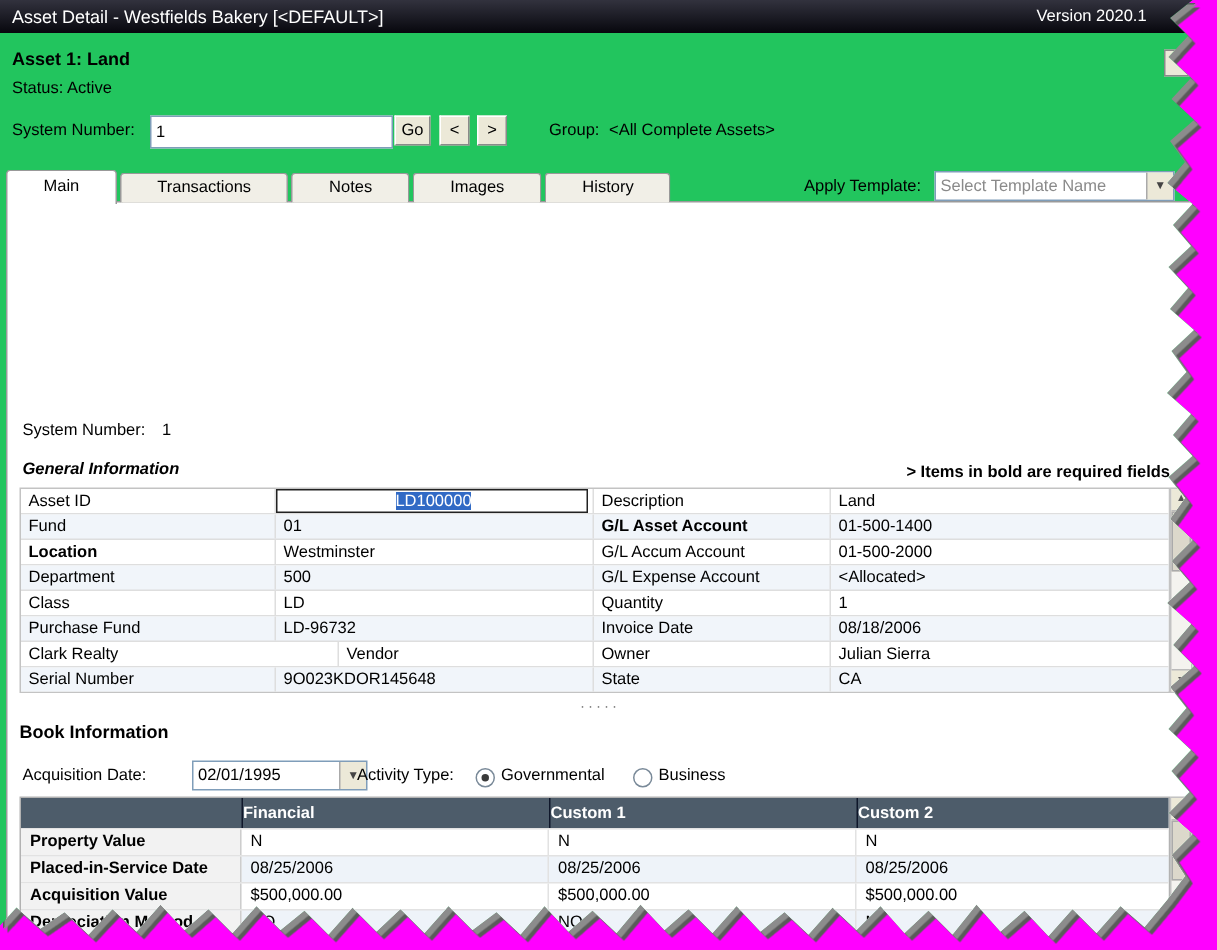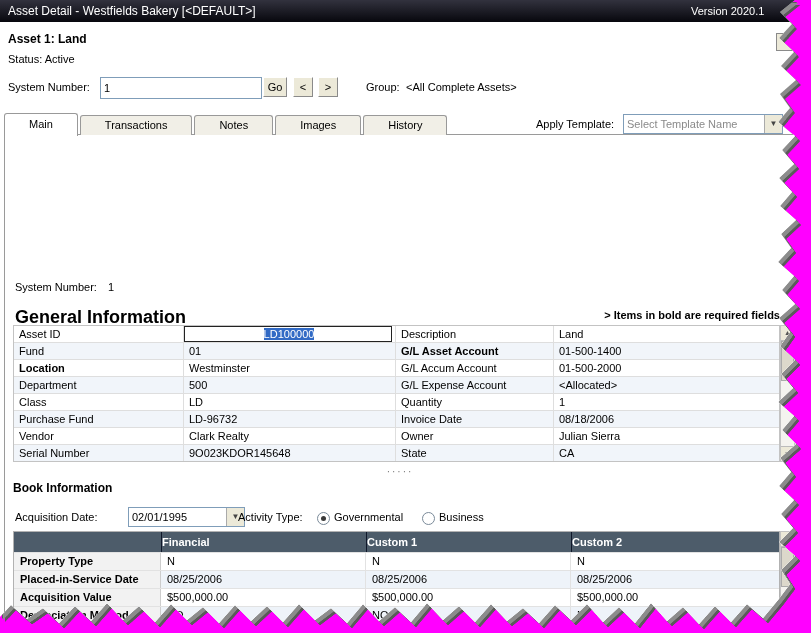--- a/index.html
+++ b/index.html
@@ -4,21 +4,21 @@
 <style>
   html,body{margin:0;padding:0;}
   body{
     width:811px;height:633px;overflow:hidden;position:relative;
     background:#ff00ff;
     font-family:"Liberation Sans","DejaVu Sans",sans-serif;
     font-size:11px;color:#000;
   }
   .tear-wrap{position:absolute;top:0;left:0;width:811px;height:633px;
     filter:drop-shadow(3px 3px 0 #8c8c8c) drop-shadow(2px 2px 0 #5a5a5a);}
-  .window{position:absolute;top:0;left:0;width:811px;height:633px;background:#ffffff;
+  .window{position:absolute;top:0;left:0;width:811px;height:633px;background:#22c55e;
     clip-path:polygon(0 0,795px 0,780px 12px,792px 24px,779px 38px,794px 52px,781px 66px,796px 80px,780px 94px,790px 108px,778px 122px,795px 136px,782px 150px,794px 164px,779px 178px,792px 192px,780px 206px,796px 220px,781px 234px,791px 248px,778px 262px,794px 276px,782px 290px,795px 304px,779px 318px,790px 332px,780px 346px,795px 360px,781px 374px,793px 388px,778px 402px,794px 416px,782px 430px,796px 444px,780px 458px,791px 472px,779px 486px,794px 500px,781px 514px,793px 528px,779px 542px,795px 556px,781px 570px,790px 584px,778px 600px,763px 618px,747px 604px,731px 622px,715px 606px,699px 624px,683px 607px,667px 621px,651px 603px,635px 623px,619px 607px,603px 622px,587px 604px,571px 620px,555px 605px,539px 623px,523px 608px,507px 621px,491px 604px,475px 622px,459px 606px,443px 620px,427px 603px,411px 622px,395px 607px,379px 621px,363px 604px,347px 623px,331px 608px,315px 620px,299px 604px,283px 622px,267px 606px,251px 621px,235px 605px,219px 623px,203px 607px,187px 620px,171px 604px,155px 622px,139px 606px,123px 620px,107px 603px,91px 621px,75px 606px,59px 623px,43px 608px,27px 619px,11px 605px,0 617px);}
 
   
   .titlebar{position:absolute;top:0;left:0;width:811px;height:22px;
     background:linear-gradient(#32323e,#07070d);color:#fff;}
   .titlebar .t{position:absolute;left:8px;top:4px;font-size:12px;}
   .titlebar .v{position:absolute;left:691px;top:5px;font-size:11px;}
 
   
   .h-asset{position:absolute;left:8px;top:32px;font-size:12px;font-weight:bold;}
@@ -43,21 +43,21 @@
     box-sizing:border-box;line-height:18px;padding-left:3px;}
   .combo .arrow{position:absolute;right:0;top:0;bottom:0;width:17px;background:#ece9d8;
     border-left:1px solid #aaa;text-align:center;font-size:8px;line-height:18px;color:#444;}
   .combo.muted{color:#8a8a8a;}
 
   
   .panel{position:absolute;left:4px;top:134px;width:802px;height:498px;
     border:1px solid #9a9a9a;background:#fff;box-sizing:border-box;}
   .p-sysnum-l{position:absolute;left:10px;top:146px;}
   .p-sysnum-v{position:absolute;left:103px;top:146px;}
-  .gi-head{position:absolute;left:10px;top:172px;font-size:18px;font-weight:bold;}
+  .gi-head{position:absolute;left:10px;top:172px;font-size:11px;font-weight:bold;font-style:italic;}
   .gi-note{position:absolute;left:520px;top:174px;width:255px;text-align:right;font-weight:bold;}
 
   
   .gi-table{position:absolute;left:8px;top:190px;width:767px;border:1px solid #c3c3c3;box-sizing:border-box;}
   .gi-row{display:flex;height:16px;line-height:16px;border-bottom:1px solid #dedede;background:#fff;}
   .gi-row:last-child{border-bottom:none;}
   .gi-row.alt{background:#f1f5fa;}
   .gi-c{padding-left:5px;border-right:1px solid #dedede;overflow:hidden;white-space:nowrap;box-sizing:border-box;}
   .c1{width:170px;} .c2{width:212px;position:relative;} .c3{width:158px;} .c4{flex:1;border-right:none;}
   .b{font-weight:bold;}
@@ -173,22 +173,22 @@
         <div class="gi-c c3">Quantity</div>
         <div class="gi-c c4">1</div>
       </div>
       <div class="gi-row alt">
         <div class="gi-c c1">Purchase Fund</div>
         <div class="gi-c c2">LD-96732</div>
         <div class="gi-c c3">Invoice Date</div>
         <div class="gi-c c4">08/18/2006</div>
       </div>
       <div class="gi-row">
+        <div class="gi-c c2">Clark Realty</div>
         <div class="gi-c c1">Vendor</div>
-        <div class="gi-c c2">Clark Realty</div>
         <div class="gi-c c3">Owner</div>
         <div class="gi-c c4">Julian Sierra</div>
       </div>
       <div class="gi-row alt">
         <div class="gi-c c1">Serial Number</div>
         <div class="gi-c c2">9O023KDOR145648</div>
         <div class="gi-c c3">State</div>
         <div class="gi-c c4">CA</div>
       </div>
     </div>
@@ -216,21 +216,21 @@
 
     <div class="bk-table">
       <div class="bk-headrow">
         <div class="bk-hl"></div>
         <div class="bk-hc">Financial</div>
         <div class="bk-hc">Custom 1</div>
         <div class="bk-hc">Custom 2</div>
       </div>
 
       <div class="bk-row">
-        <div class="bk-label b">Property Type</div>
+        <div class="bk-label b">Property Value</div>
         <div class="bk-cell">N</div>
         <div class="bk-cell">N</div>
         <div class="bk-cell">N</div>
       </div>
       <div class="bk-row alt">
         <div class="bk-label b">Placed-in-Service Date</div>
         <div class="bk-cell">08/25/2006</div>
         <div class="bk-cell">08/25/2006</div>
         <div class="bk-cell">08/25/2006</div>
       </div>

